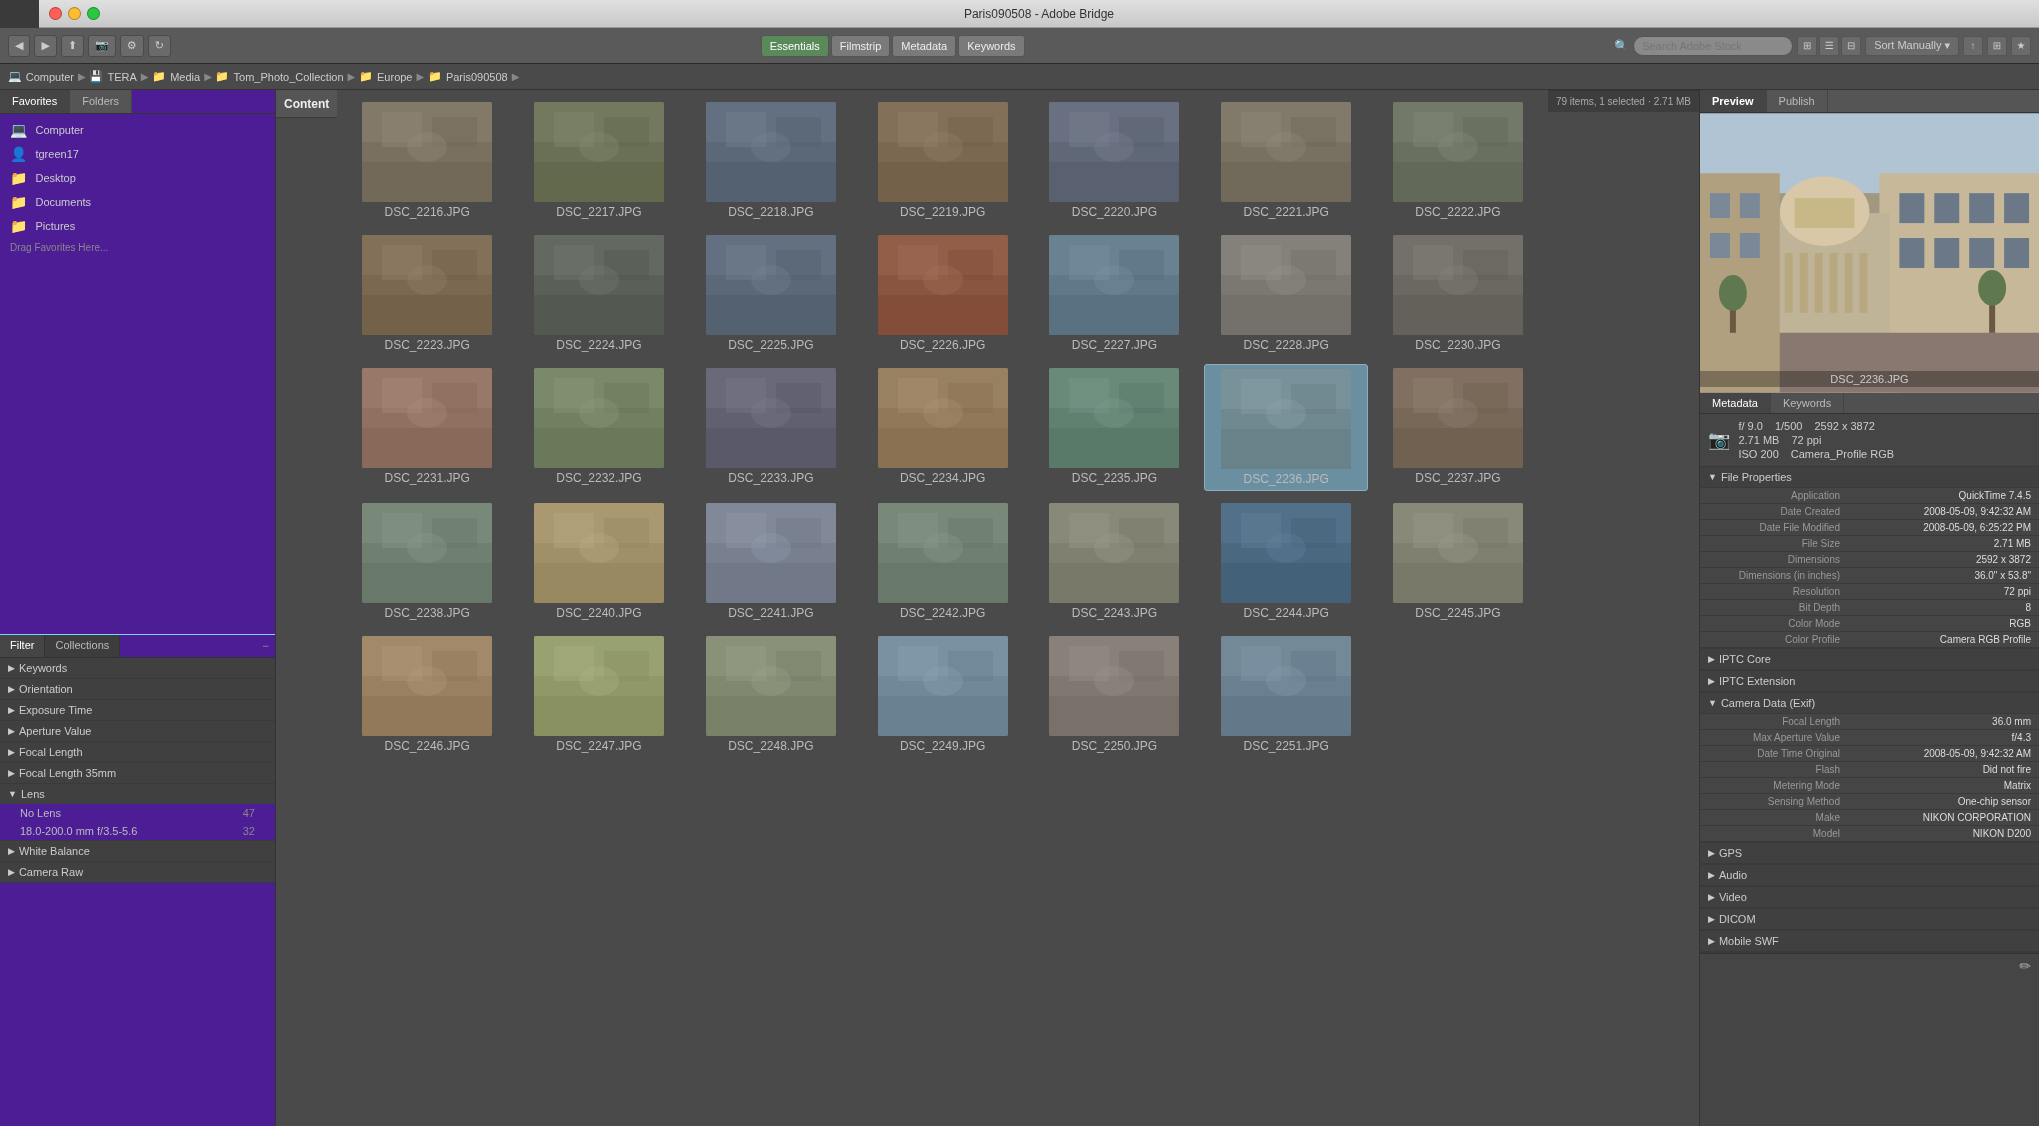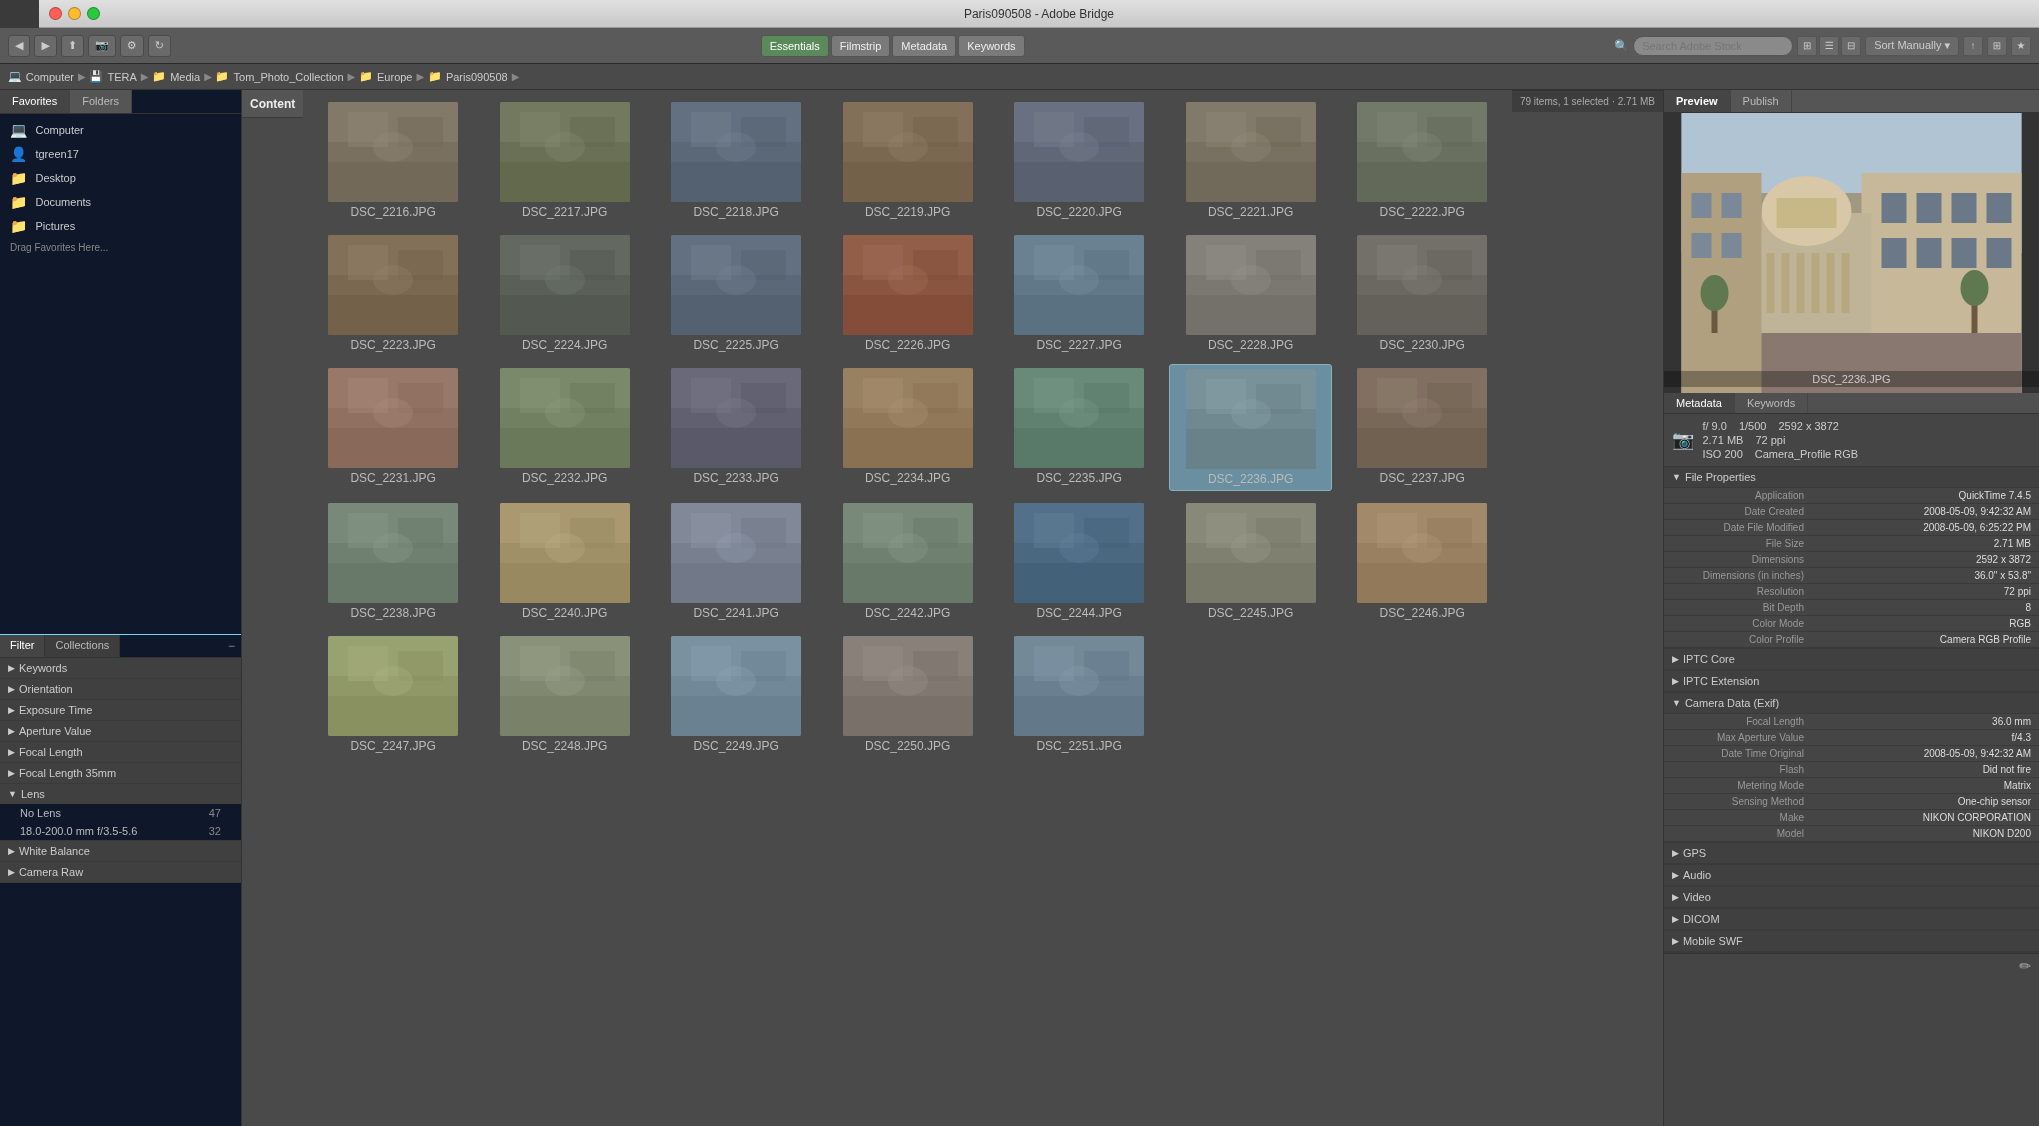--- a/index.html
+++ b/index.html
@@ -97,22 +97,22 @@
     .breadcrumb-arrow { color: #888; font-size: 10px; }
 
     
     #main-layout {
       display: flex;
       height: calc(1126px - 28px - 36px - 26px);
     }
 
     
     #left-sidebar {
-      width: 242px;
-      background: #0f172a;
+      width: 276px;
+      background: #4c1d95;
       border-right: 1px solid #333;
       display: flex;
       flex-direction: column;
       overflow: hidden;
     }
 
     
     #sidebar-tabs {
       display: flex;
       border-bottom: 1px solid #333;
@@ -279,21 +279,21 @@
       display: flex;
       align-items: center;
       padding: 0 8px;
       font-size: 10px;
       color: #aaa;
       border-top: 1px solid #333;
     }
 
     
     #right-panel {
-      width: 376px;
+      width: 340px;
       background: #454545;
       border-left: 1px solid #333;
       display: flex;
       flex-direction: column;
       overflow: hidden;
     }
     #preview-tabs {
       display: flex;
       border-bottom: 1px solid #333;
       background: #555;
@@ -938,20 +938,33 @@
     <rect x="20" y="10" width="40" height="35" fill="#899989" opacity="0.4"></rect>
     <rect x="70" y="15" width="45" height="30" fill="#667666" opacity="0.4"></rect>
     <ellipse cx="65" cy="45" rx="20" ry="15" fill="#8e9e8e" opacity="0.3"></ellipse>
   </svg>
           </div>
           <div class="thumb-label">DSC_2242.JPG</div>
         </div>
         <div class="thumb-item">
           <div class="thumb-img">
             <svg width="130" height="100" viewBox="0 0 130 100" xmlns="http://www.w3.org/2000/svg">
+    <rect width="130" height="100" fill="#808070"></rect>
+    <rect x="0" y="0" width="130" height="40" fill="#8f8f7f" opacity="0.6"></rect>
+    <rect x="0" y="60" width="130" height="40" fill="#717161" opacity="0.5"></rect>
+    <rect x="20" y="10" width="40" height="35" fill="#999989" opacity="0.4"></rect>
+    <rect x="70" y="15" width="45" height="30" fill="#767666" opacity="0.4"></rect>
+    <ellipse cx="65" cy="45" rx="20" ry="15" fill="#9e9e8e" opacity="0.3"></ellipse>
+  </svg>
+          </div>
+          <div class="thumb-label">DSC_2243.JPG</div>
+        </div>
+        <div class="thumb-item">
+          <div class="thumb-img">
+            <svg width="130" height="100" viewBox="0 0 130 100" xmlns="http://www.w3.org/2000/svg">
     <rect width="130" height="100" fill="#4a6880"></rect>
     <rect x="0" y="0" width="130" height="40" fill="#59778f" opacity="0.6"></rect>
     <rect x="0" y="60" width="130" height="40" fill="#3b5971" opacity="0.5"></rect>
     <rect x="20" y="10" width="40" height="35" fill="#638199" opacity="0.4"></rect>
     <rect x="70" y="15" width="45" height="30" fill="#405e76" opacity="0.4"></rect>
     <ellipse cx="65" cy="45" rx="20" ry="15" fill="#68869e" opacity="0.3"></ellipse>
   </svg>
           </div>
           <div class="thumb-label">DSC_2244.JPG</div>
         </div>

